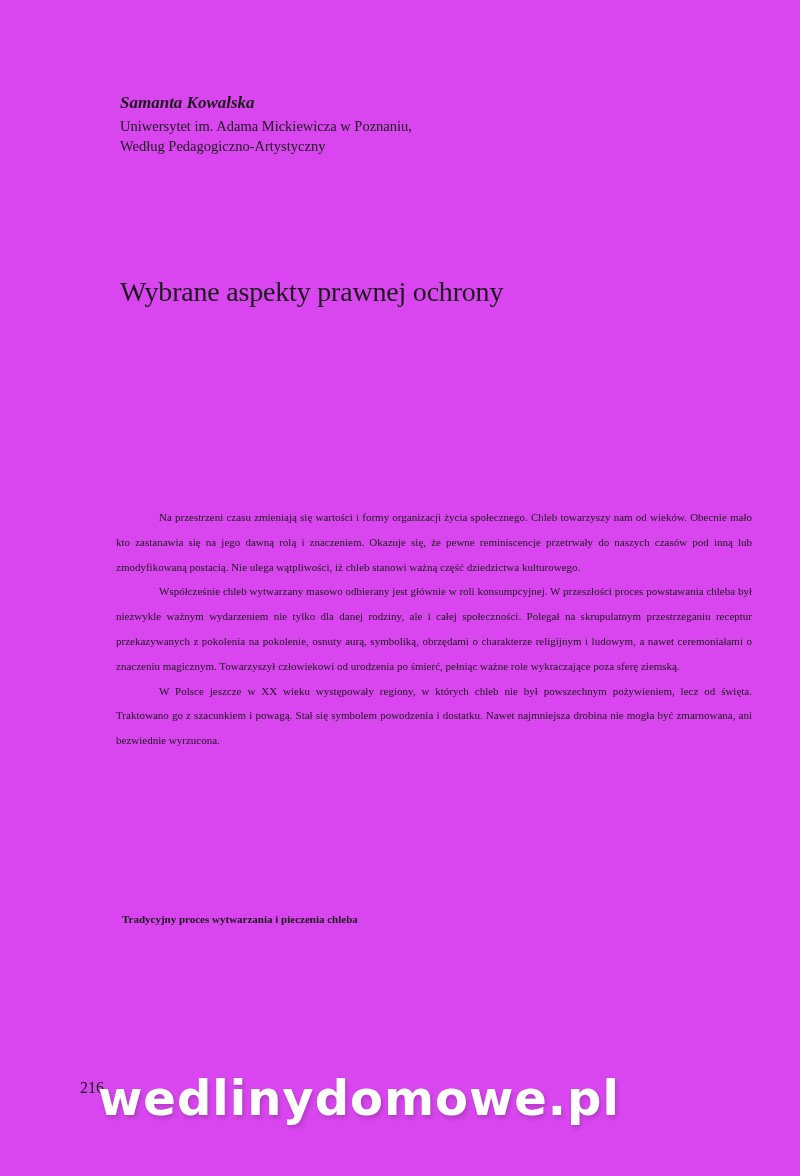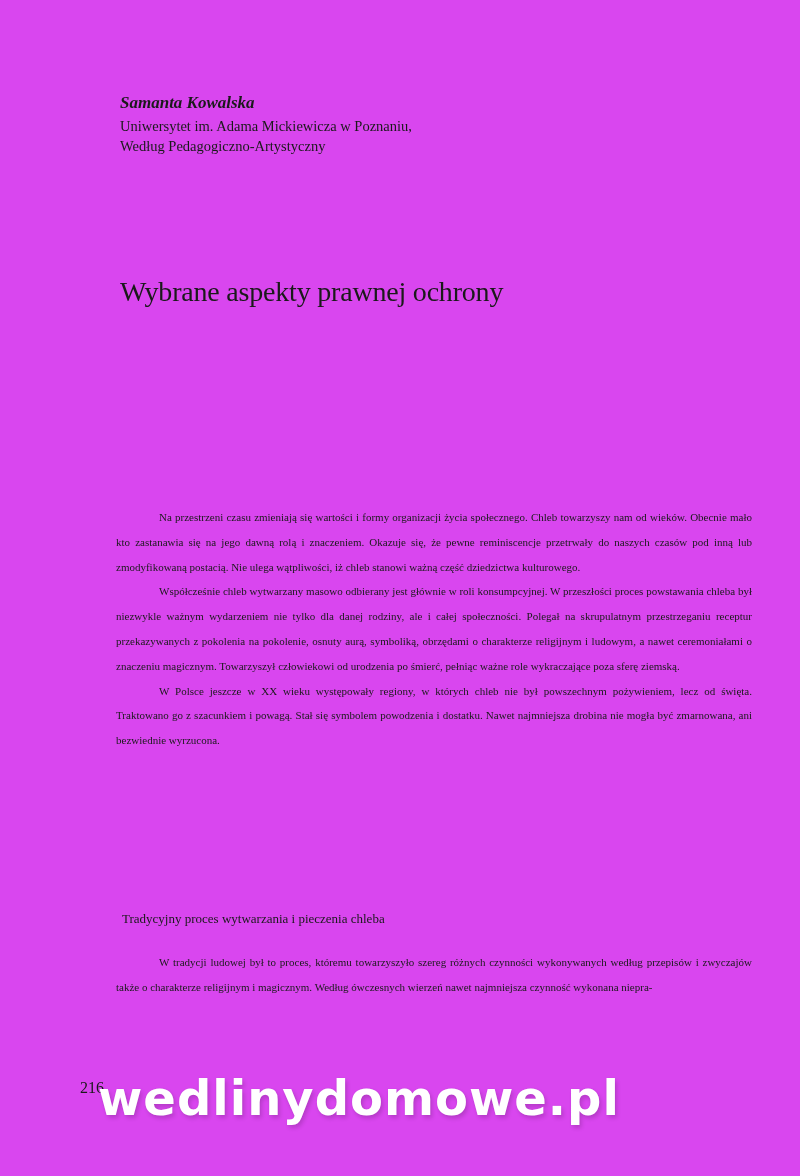--- a/index.html
+++ b/index.html
@@ -61,23 +61,23 @@
     }
     .body-text p {
       margin: 0;
       text-indent: 43px;
     }
     #intro { top: 505px; }
     .section-heading {
       position: absolute;
       left: 122px;
       top: 908px;
-      font-size: 13px;
+      font-size: 11px;
       line-height: 22px;
-      font-weight: normal;
+      font-weight: bold;
       margin: 0;
     }
     #section1 { top: 950px; }
     .page-number {
       position: absolute;
       left: 80px;
       top: 1078px;
       font-size: 16px;
       line-height: 20px;
       z-index: 1;
@@ -115,21 +115,18 @@
   </h1>
 
   <div class="body-text" id="intro">
     <p>Na przestrzeni czasu zmieniają się wartości i formy organizacji życia społecznego. Chleb towarzyszy nam od wieków. Obecnie mało kto zastanawia się na jego dawną rolą i znaczeniem. Okazuje się, że pewne reminiscencje przetrwały do naszych czasów pod inną lub zmodyfikowaną postacią. Nie ulega wątpliwości, iż chleb stanowi ważną część dziedzictwa kulturowego.</p>
     <p>Współcześnie chleb wytwarzany masowo odbierany jest głównie w roli konsump­cyjnej. W przeszłości proces powstawania chleba był niezwykle ważnym wydarzeniem nie tylko dla danej rodziny, ale i całej społeczności. Polegał na skrupulatnym przestrze­ganiu receptur przekazywanych z pokolenia na pokolenie, osnuty aurą, symboliką, obrzędami o charakterze religijnym i ludowym, a nawet ceremoniałami o znaczeniu magicznym. Towarzyszył człowiekowi od urodzenia po śmierć, pełniąc ważne role wy­kraczające poza sferę ziemską.</p>
     <p>W Polsce jeszcze w XX wieku występowały regiony, w których chleb nie był po­wszechnym pożywieniem, lecz od święta. Traktowano go z szacunkiem i powagą. Stał się symbolem powodzenia i dostatku. Nawet najmniejsza drobina nie mogła być zmar­nowana, ani bezwiednie wyrzucona.</p>
   </div>
 
   <h2 class="section-heading">Tradycyjny proces wytwarzania i pieczenia chleba</h2>
 
-  <div class="body-text" id="section1">
-    <p>W tradycji ludowej był to proces, któremu towarzyszyło szereg różnych czynno­ści wykonywanych według przepisów i zwyczajów także o charakterze religijnym i ma­gicznym. Według ówczesnych wierzeń nawet najmniejsza czynność wykonana niepra-</p>
-  </div>
 
   <div class="page-number">216</div>
 
   <div class="watermark">wedlinydomowe.pl</div>
 
 </div>
 
 </body></html>

